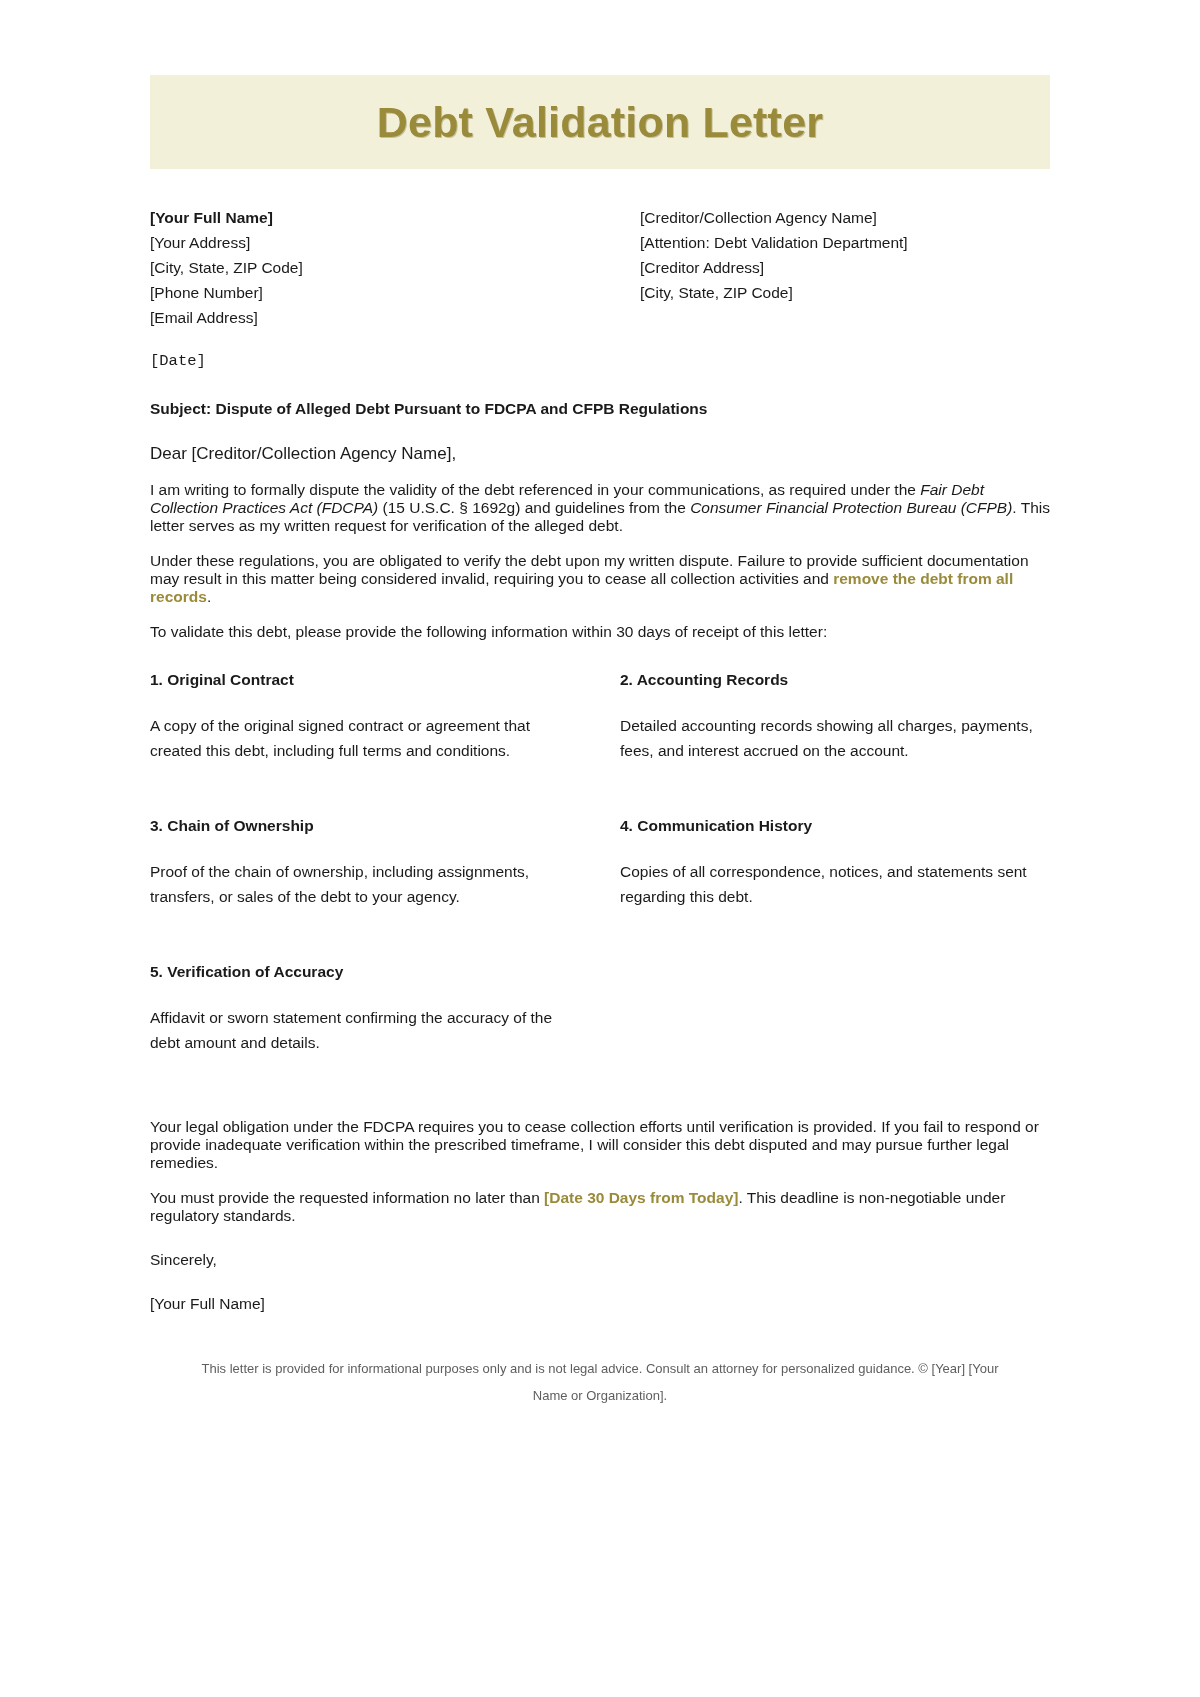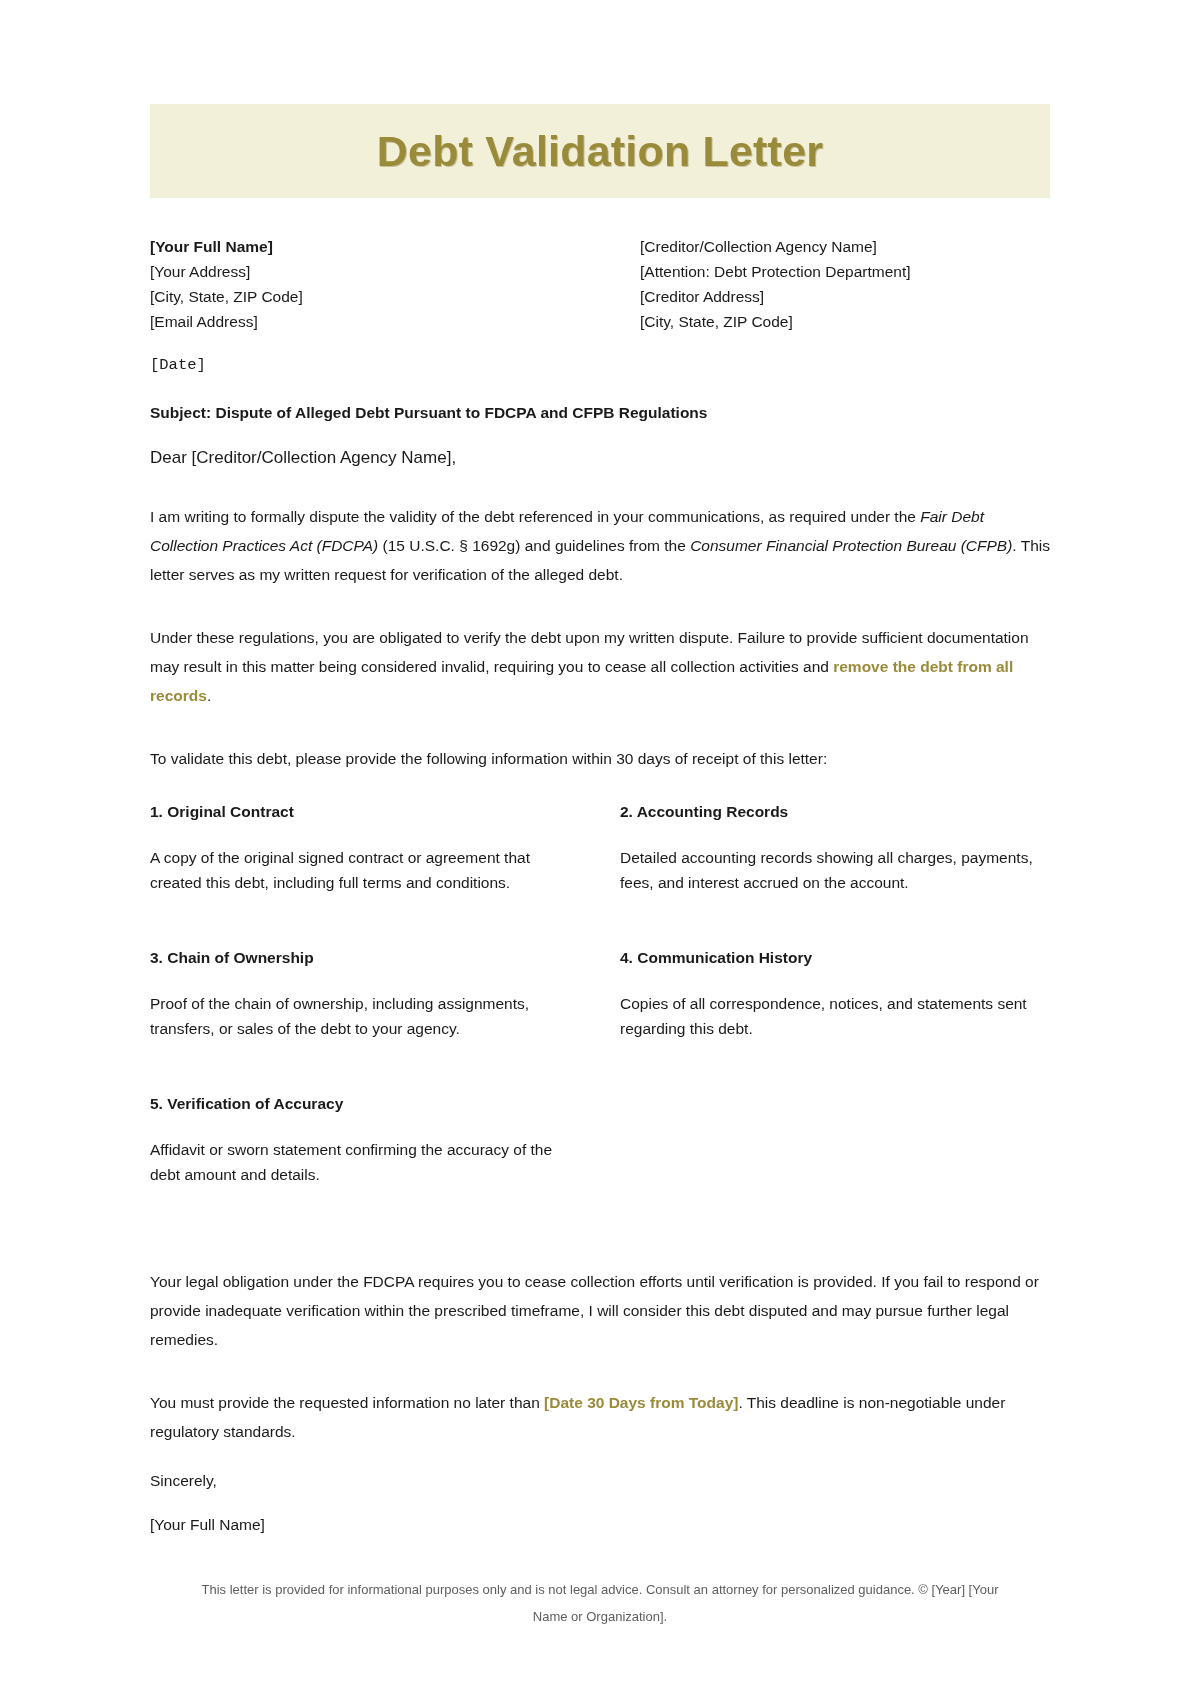--- a/index.html
+++ b/index.html
@@ -19,21 +19,21 @@
     width: 1200px;
     min-height: 1697px;
     box-sizing: border-box;
     padding: 0;
     background: #ffffff;
     position: relative;
   }
   .sheet {
     width: 900px;
     margin: 0 auto;
-    padding-top: 104px;
+    padding-top: 75px;
   }
 
   
   .title-band {
     background: #f2f0d8;
     width: 900px;
     height: 94px;
     display: flex;
     align-items: center;
     justify-content: center;
@@ -79,22 +79,22 @@
 
   
   .subject {
     font-weight: bold;
     font-size: 15.5px;
     margin-top: 30px;
     margin-bottom: 0;
   }
   p.body {
     font-size: 15.5px;
-    line-height: 29px;
-    margin: 34px 0 0 0;
+    line-height: 18px;
+    margin: 17px 0 0 0;
     text-align: left;
   }
   .salutation {
     font-size: 17px;
     margin: 26px 0 0 0;
   }
   em.law {
     font-style: italic;
   }
   .accent {
@@ -155,25 +155,26 @@
 
     <div class="title-band">
       <h1>Debt Validation Letter</h1>
     </div>
 
     <div class="address-row">
       <div class="addr-col">
         <span class="addr-line bold">[Your Full Name]</span>
         <span class="addr-line">[Your Address]</span>
         <span class="addr-line">[City, State, ZIP Code]</span>
+        <span class="addr-line">[Phone Number]</span>
         <span class="addr-line">[Email Address]</span>
       </div>
       <div class="addr-col right">
         <span class="addr-line">[Creditor/Collection Agency Name]</span>
-        <span class="addr-line">[Attention: Debt Protection Department]</span>
+        <span class="addr-line">[Attention: Debt Validation Department]</span>
         <span class="addr-line">[Creditor Address]</span>
         <span class="addr-line">[City, State, ZIP Code]</span>
       </div>
     </div>
 
     <div class="date-line">[Date]</div>
 
     <p class="subject">Subject: Dispute of Alleged Debt Pursuant to FDCPA and CFPB Regulations</p>
 
     <p class="salutation">Dear [Creditor/Collection Agency Name],</p>

